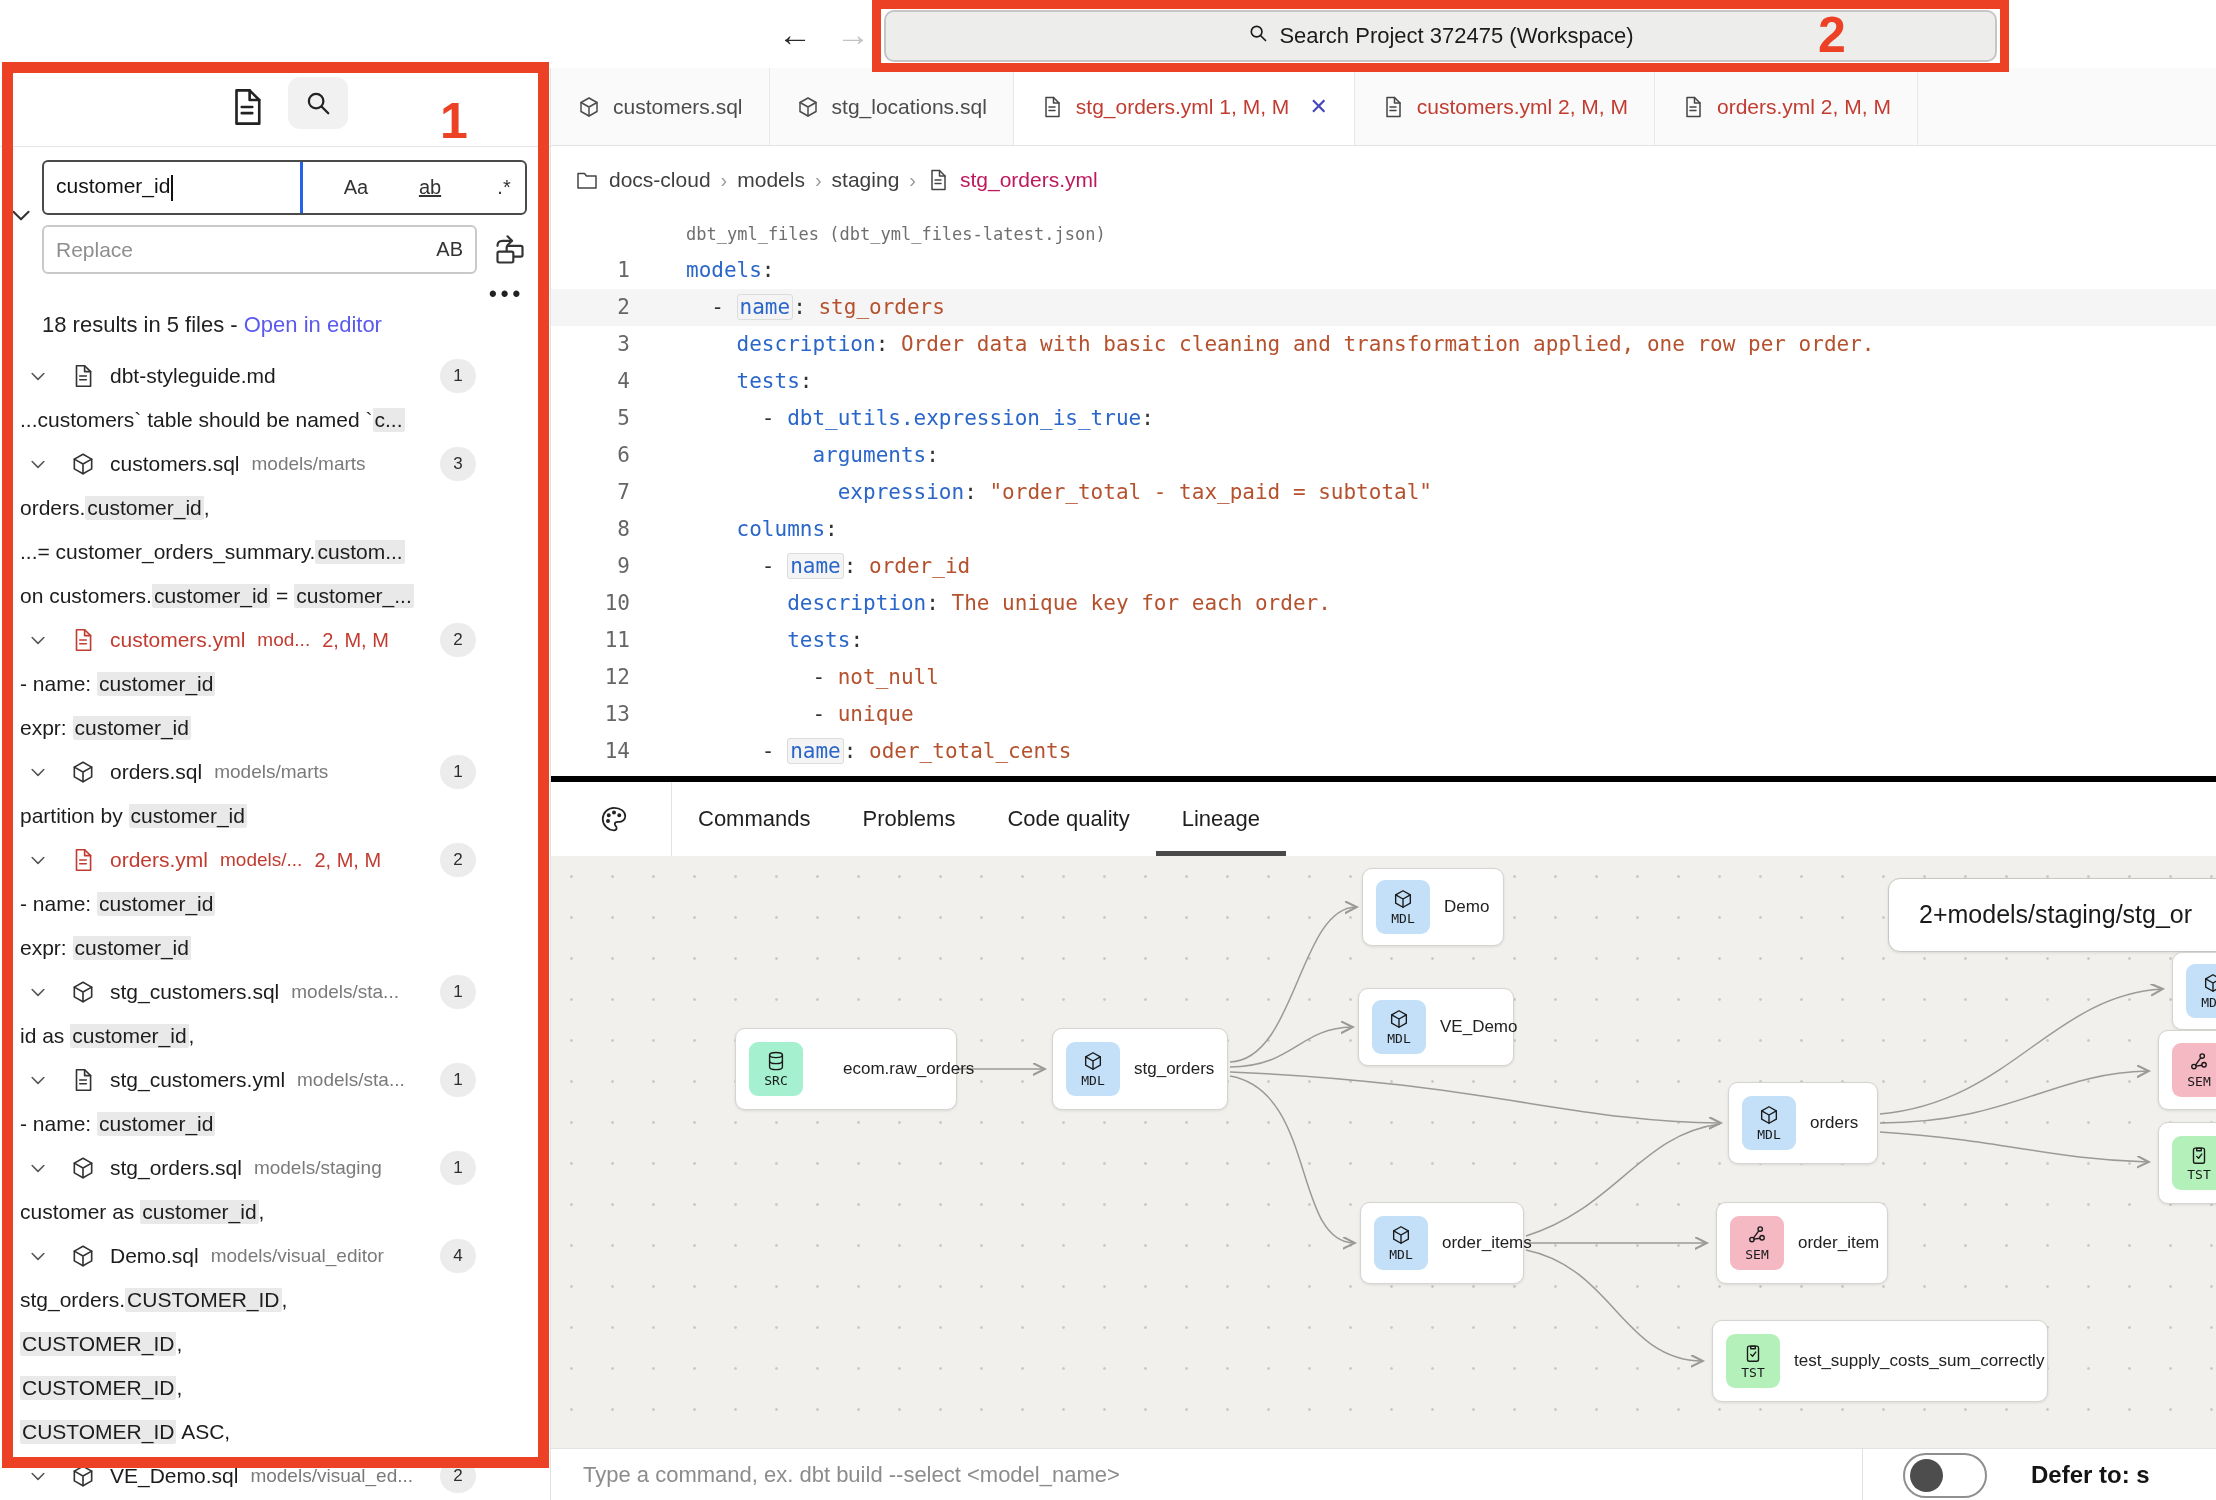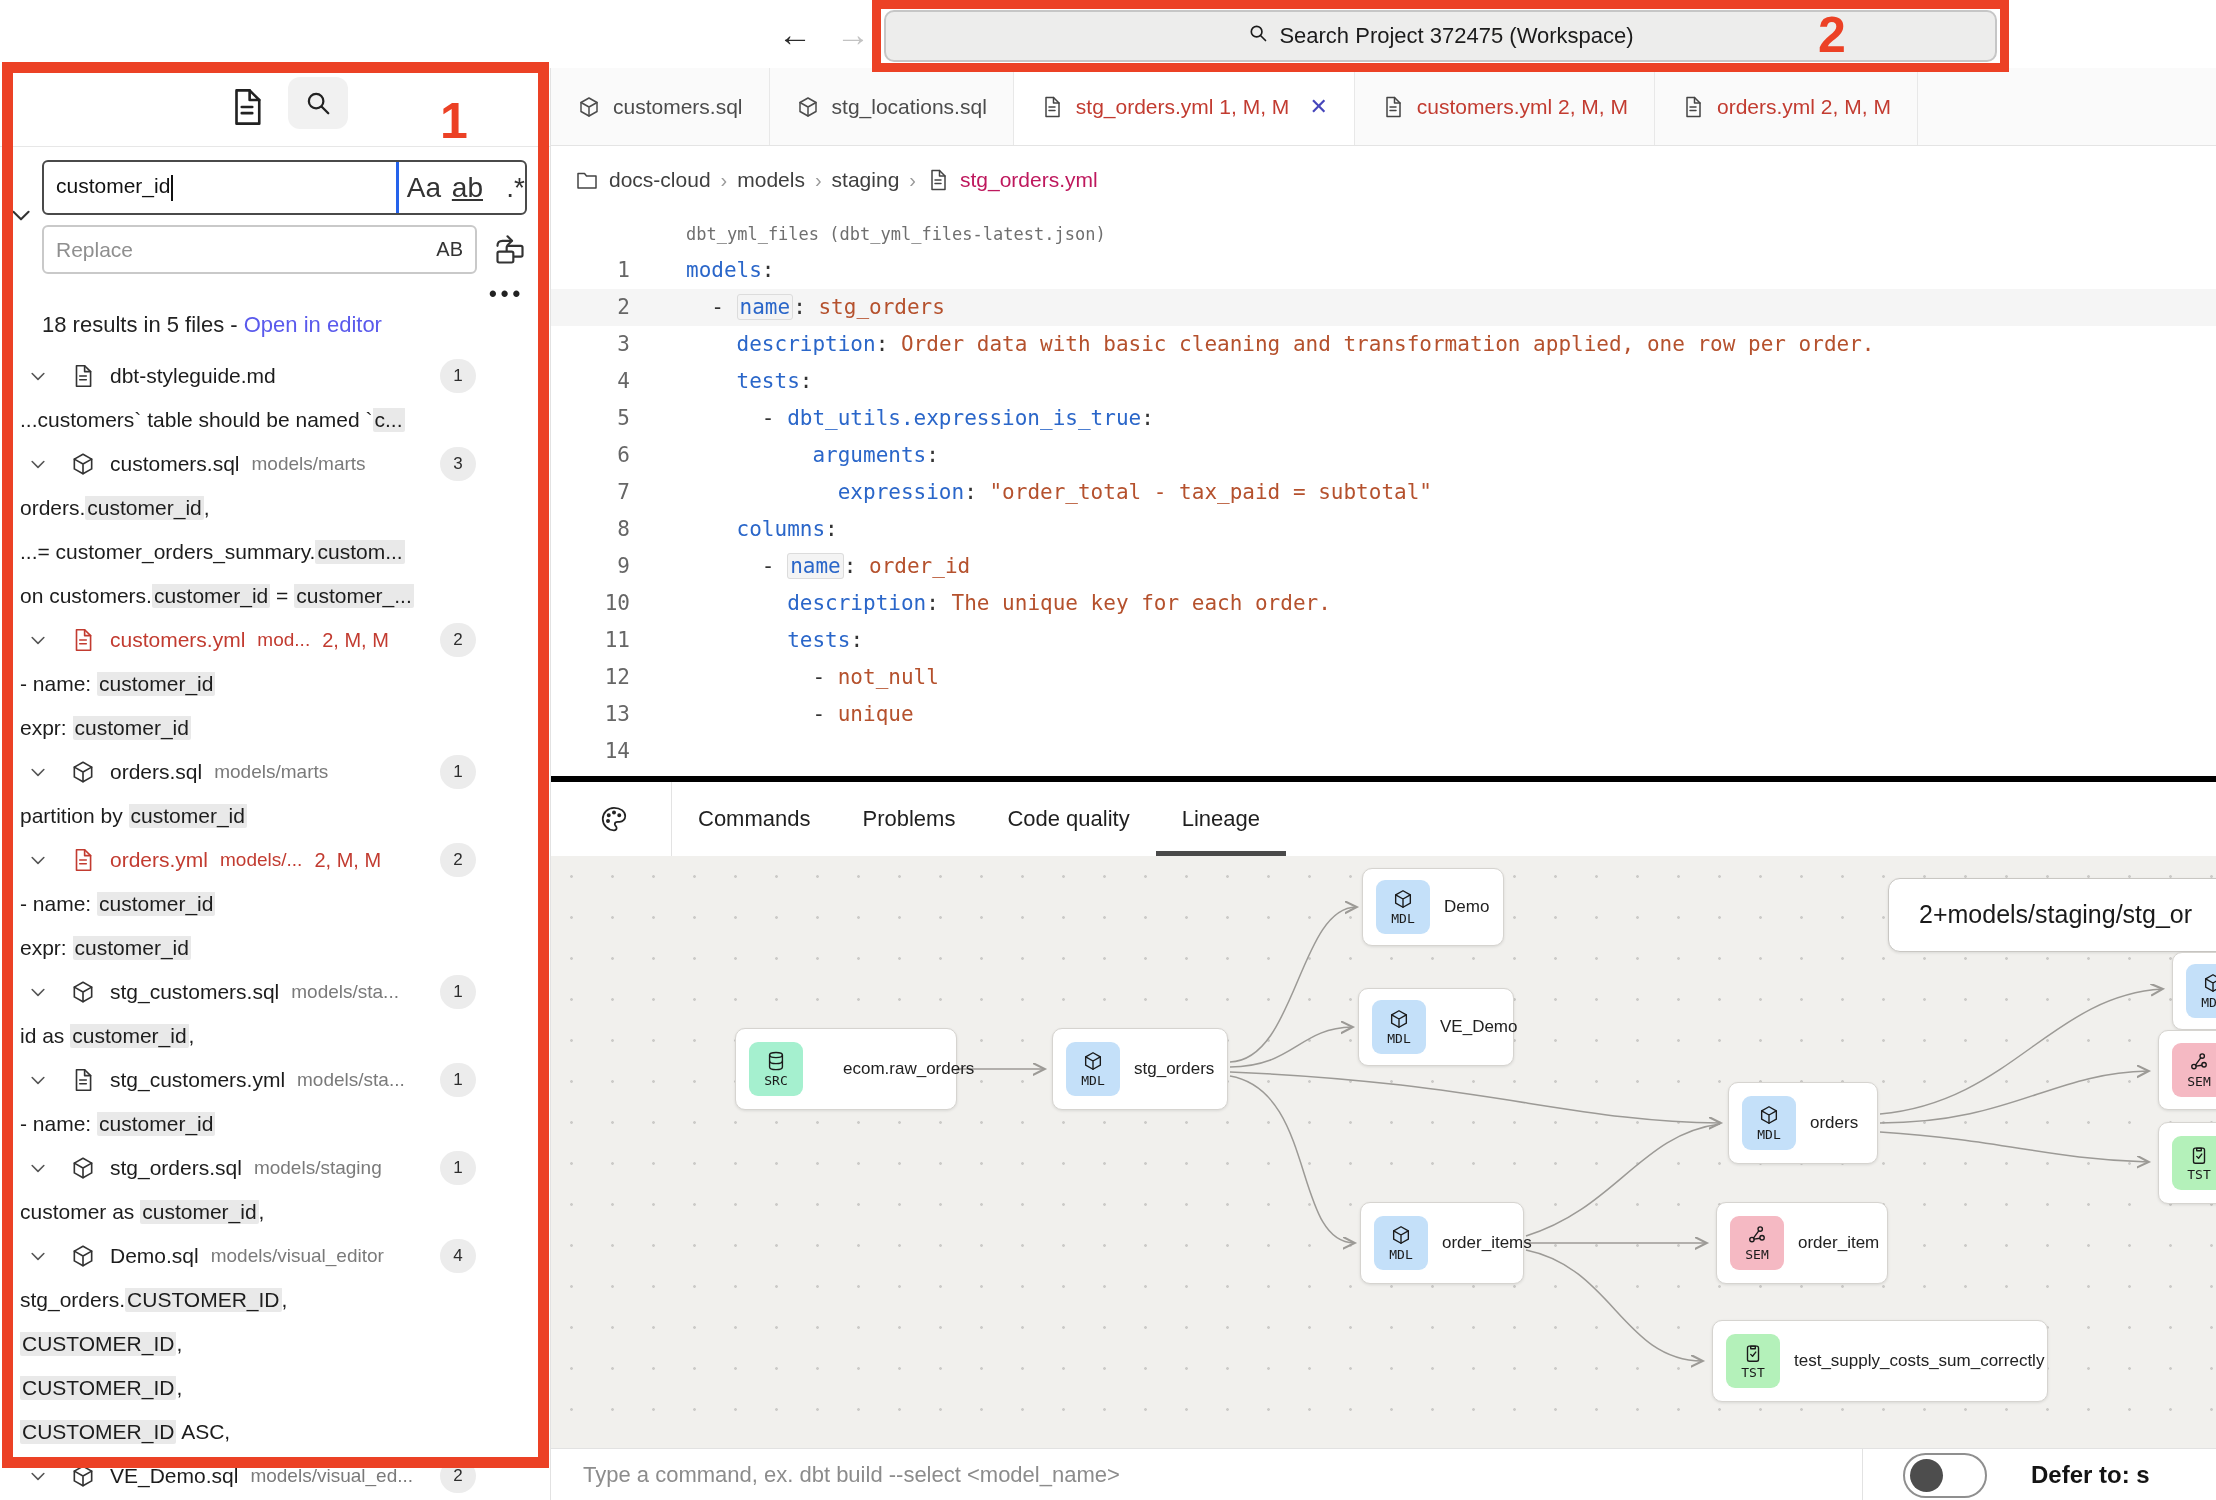--- a/index.html
+++ b/index.html
@@ -33,21 +33,21 @@
   #file-icon-btn { left:226px; top:18px; width:42px; height:42px; color:#222; }
   #search-icon-btn { left:288px; top:9px; width:60px; height:52px; background:#f1f1f1;
     border-radius:12px; display:flex; align-items:center; justify-content:center; color:#222; }
   #panel-icons svg { width:30px; height:30px; }
   #toggle-replace { left:8px; top:134px; width:26px; height:26px; color:#333; }
   #search-box { left:42px; top:92px; width:485px; height:55px; border:2px solid #4a4a4a;
     border-radius:6px; display:flex; align-items:center; background:#fff; }
   #search-text { flex:1; padding-left:12px; font-size:21px; color:#111; white-space:nowrap; overflow:hidden; }
   #cursor-bar { display:inline-block; width:2px; height:26px; background:#111; vertical-align:middle; margin-left:1px; }
   #focus-bar { width:3px; height:51px; background:#2563eb; }
-  .opt-btn { width:42px; text-align:right; font-size:28px; color:#333; }
+  .opt-btn { width:42px; text-align:center; font-size:20px; color:#333;margin-left:32px; }
   .opt-underline { text-decoration:underline; }
   #replace-box { left:42px; top:157px; width:435px; height:49px; border:2px solid #c9c9c9;
     border-radius:6px; display:flex; align-items:center; background:#fff; }
   #replace-placeholder { flex:1; padding-left:12px; font-size:21px; color:#8f8f8f; }
   #preserve-case { padding-right:12px; font-size:20px; color:#333; }
   #replace-all-btn { left:490px; top:162px; width:40px; height:40px; color:#333; }
   #replace-all-btn svg { width:36px; height:36px; }
   #more-dots { left:489px; top:213px; font-size:22px; letter-spacing:4px; color:#222; font-weight:bold; }
   #results-summary { left:42px; top:244px; font-size:22px; color:#222; }
   #results-summary a { color:#5a5aec; text-decoration:none; }
@@ -428,21 +428,21 @@
           <div class="cline"><span class="ln">4</span><span class="lc"><span class="tk-p">    </span><span class="tk-k">tests</span><span class="tk-p">:</span></span></div>
           <div class="cline"><span class="ln">5</span><span class="lc"><span class="tk-p">      - </span><span class="tk-k">dbt_utils.expression_is_true</span><span class="tk-p">:</span></span></div>
           <div class="cline"><span class="ln">6</span><span class="lc"><span class="tk-p">          </span><span class="tk-k">arguments</span><span class="tk-p">:</span></span></div>
           <div class="cline"><span class="ln">7</span><span class="lc"><span class="tk-p">            </span><span class="tk-k">expression</span><span class="tk-p">: </span><span class="tk-v">"order_total - tax_paid = subtotal"</span></span></div>
           <div class="cline"><span class="ln">8</span><span class="lc"><span class="tk-p">    </span><span class="tk-k">columns</span><span class="tk-p">:</span></span></div>
           <div class="cline"><span class="ln">9</span><span class="lc"><span class="tk-p">      - </span><span class="tk-kb">name</span><span class="tk-p">: </span><span class="tk-v">order_id</span></span></div>
           <div class="cline"><span class="ln">10</span><span class="lc"><span class="tk-p">        </span><span class="tk-k">description</span><span class="tk-p">: </span><span class="tk-v">The unique key for each order.</span></span></div>
           <div class="cline"><span class="ln">11</span><span class="lc"><span class="tk-p">        </span><span class="tk-k">tests</span><span class="tk-p">:</span></span></div>
           <div class="cline"><span class="ln">12</span><span class="lc"><span class="tk-p">          - </span><span class="tk-v">not_null</span></span></div>
           <div class="cline"><span class="ln">13</span><span class="lc"><span class="tk-p">          - </span><span class="tk-v">unique</span></span></div>
-          <div class="cline"><span class="ln">14</span></div>
+          <div class="cline"><span class="ln">14</span><span class="lc"><span class="tk-p">      - </span><span class="tk-kb">name</span><span class="tk-p">: </span><span class="tk-v">oder_total_cents</span></span></div>
           <div class="cline"><span class="ln">15</span><span class="lc"></span></div>
         </div>
     </div>
     <div class="abs" id="bpanel-tabs">
       <div id="palette-zone">
           <span style="width:30px;height:30px;margin-left:24px"><svg viewBox="0 0 24 24" fill="none" stroke="currentColor" stroke-width="1.4" stroke-linecap="round" stroke-linejoin="round" style="width:100%;height:100%">
               <path d="M12 3a9 9 0 100 18c1.6 0 2.1-.9 2.1-1.8 0-1.5-1.5-1.9-1.5-3.1 0-1 .9-1.8 2.5-1.8h1.4A4.6 4.6 0 0021 9.7C21 5.9 17 3 12 3z"></path>
               <circle cx="7.8" cy="9" r=".9" fill="currentColor"></circle>
               <circle cx="12" cy="6.8" r=".9" fill="currentColor"></circle>
               <circle cx="16.2" cy="9" r=".9" fill="currentColor"></circle>

